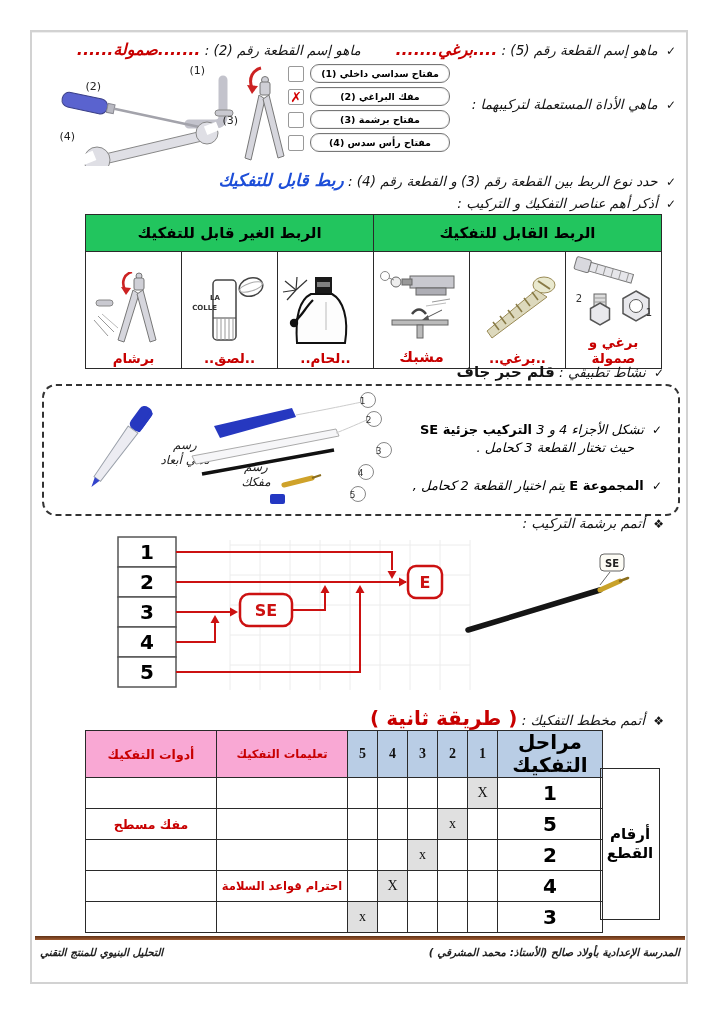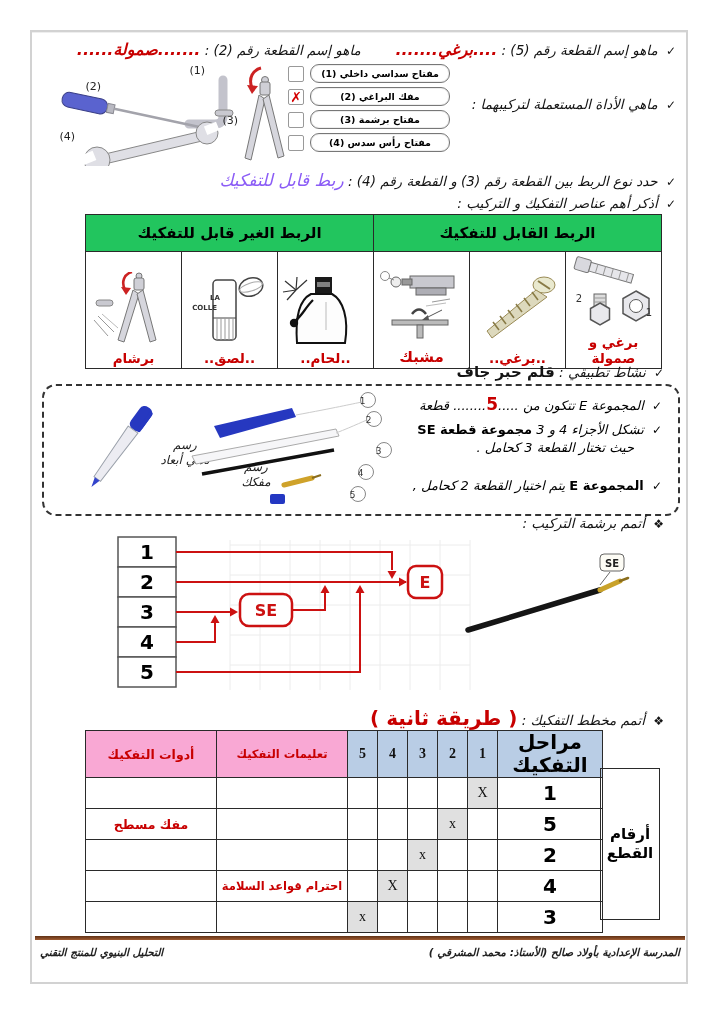--- a/index.html
+++ b/index.html
@@ -4,21 +4,21 @@
 <style>
   html,body{margin:0;padding:0;background:#fff;}
   .canvas{position:relative;width:720px;height:1018px;background:#fff;overflow:hidden;
           font-family:"DejaVu Sans",sans-serif;direction:rtl;}
   .sheet{position:absolute;left:30px;top:30px;width:654px;height:950px;
          border:2px solid #d2d2d2;box-shadow:inset 0 1px 0 #eee;background:#fff;}
   .abs{position:absolute;}
   .q{font-style:italic;font-size:13.5px;color:#141414;white-space:nowrap;}
   .chk{font-style:normal;font-size:12px;margin-left:4px;}
   .ans{color:#c80000;font-weight:bold;font-style:italic;}
-  .ans-big{color:#8b5cf6;font-weight:normal;font-style:italic;font-size:17px;}
+  .ans-big{color:#1d4ed8;font-weight:bold;font-style:italic;font-size:17px;}
   .bold{font-weight:bold;font-style:normal;}
   
   .opts{display:flex;flex-direction:column;gap:4px;direction:rtl;}
   .opt{display:flex;align-items:center;gap:6px;}
   .opt .lbl{width:138px;height:17px;border:1px solid #777;border-radius:9px;
             font-size:9.5px;font-weight:bold;display:flex;align-items:center;justify-content:center;
             box-shadow:inset 0 0 0 1px #eee;}
   .opt .box{width:14px;height:14px;border:1px solid #999;border-radius:2px;background:#fff;
             display:flex;align-items:center;justify-content:center;color:#d40000;
             font-weight:bold;font-size:14px;line-height:1;}
@@ -264,28 +264,24 @@
   </tbody>
     </table>
 
   <div class="abs q" style="top:363px;right:56px;">
     <span class="chk">✓</span>
     <span>نشاط تطبيقي :</span>
     <span class="bold" style="font-size:15px;">قلم حبر جاف</span>
   </div>
 
   <div class="abs dashed" style="left:42px;top:384px;width:634px;height:128px;">
-    <div class="abs act-line" style="top:8px;right:16px;">
-      <span class="chk">✓</span>
-      <span>المجموعة E تتكون من .....</span><span class="ans" style="font-size:17px;font-style:normal;">5</span><span>........ قطعة</span>
-    </div>
     <div class="abs act-line" style="top:36px;right:16px;">
       <span class="chk">✓</span>
       <span>تشكل الأجزاء 4 و 3</span>
-      <span class="bold">مجموعة قطعة SE</span>
+      <span class="bold">التركيب جزئية SE</span>
     </div>
     <div class="abs act-line" style="top:54px;right:44px;">
       <span>حيث تختار القطعة 3 كحامل .</span>
     </div>
     <div class="abs act-line" style="top:92px;right:16px;">
       <span class="chk">✓</span>
       <span class="bold">المجموعة E</span>
       <span>يتم اختيار القطعة 2 كحامل ,</span>
     </div>
 

